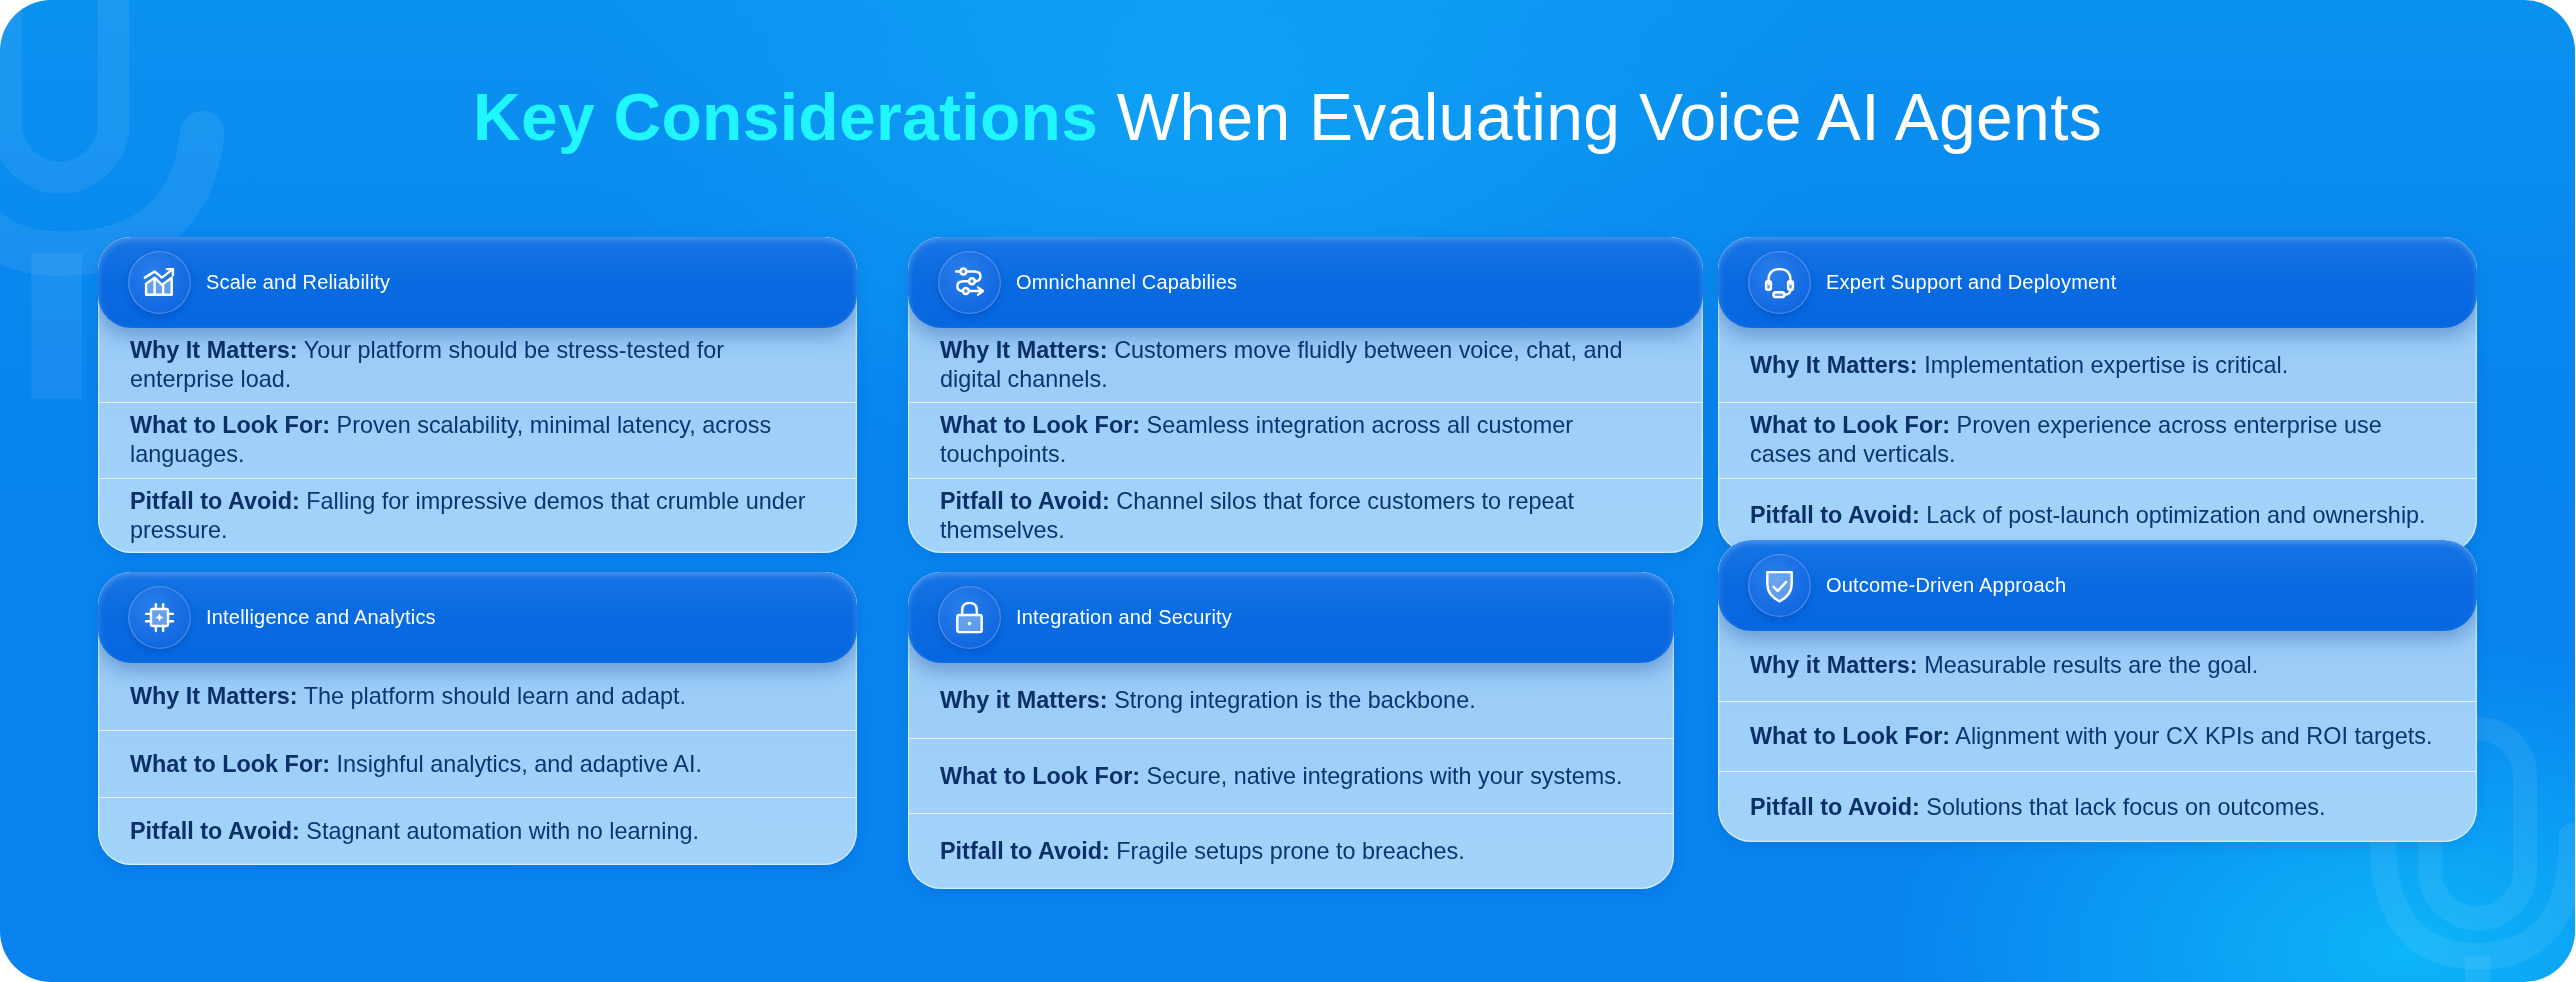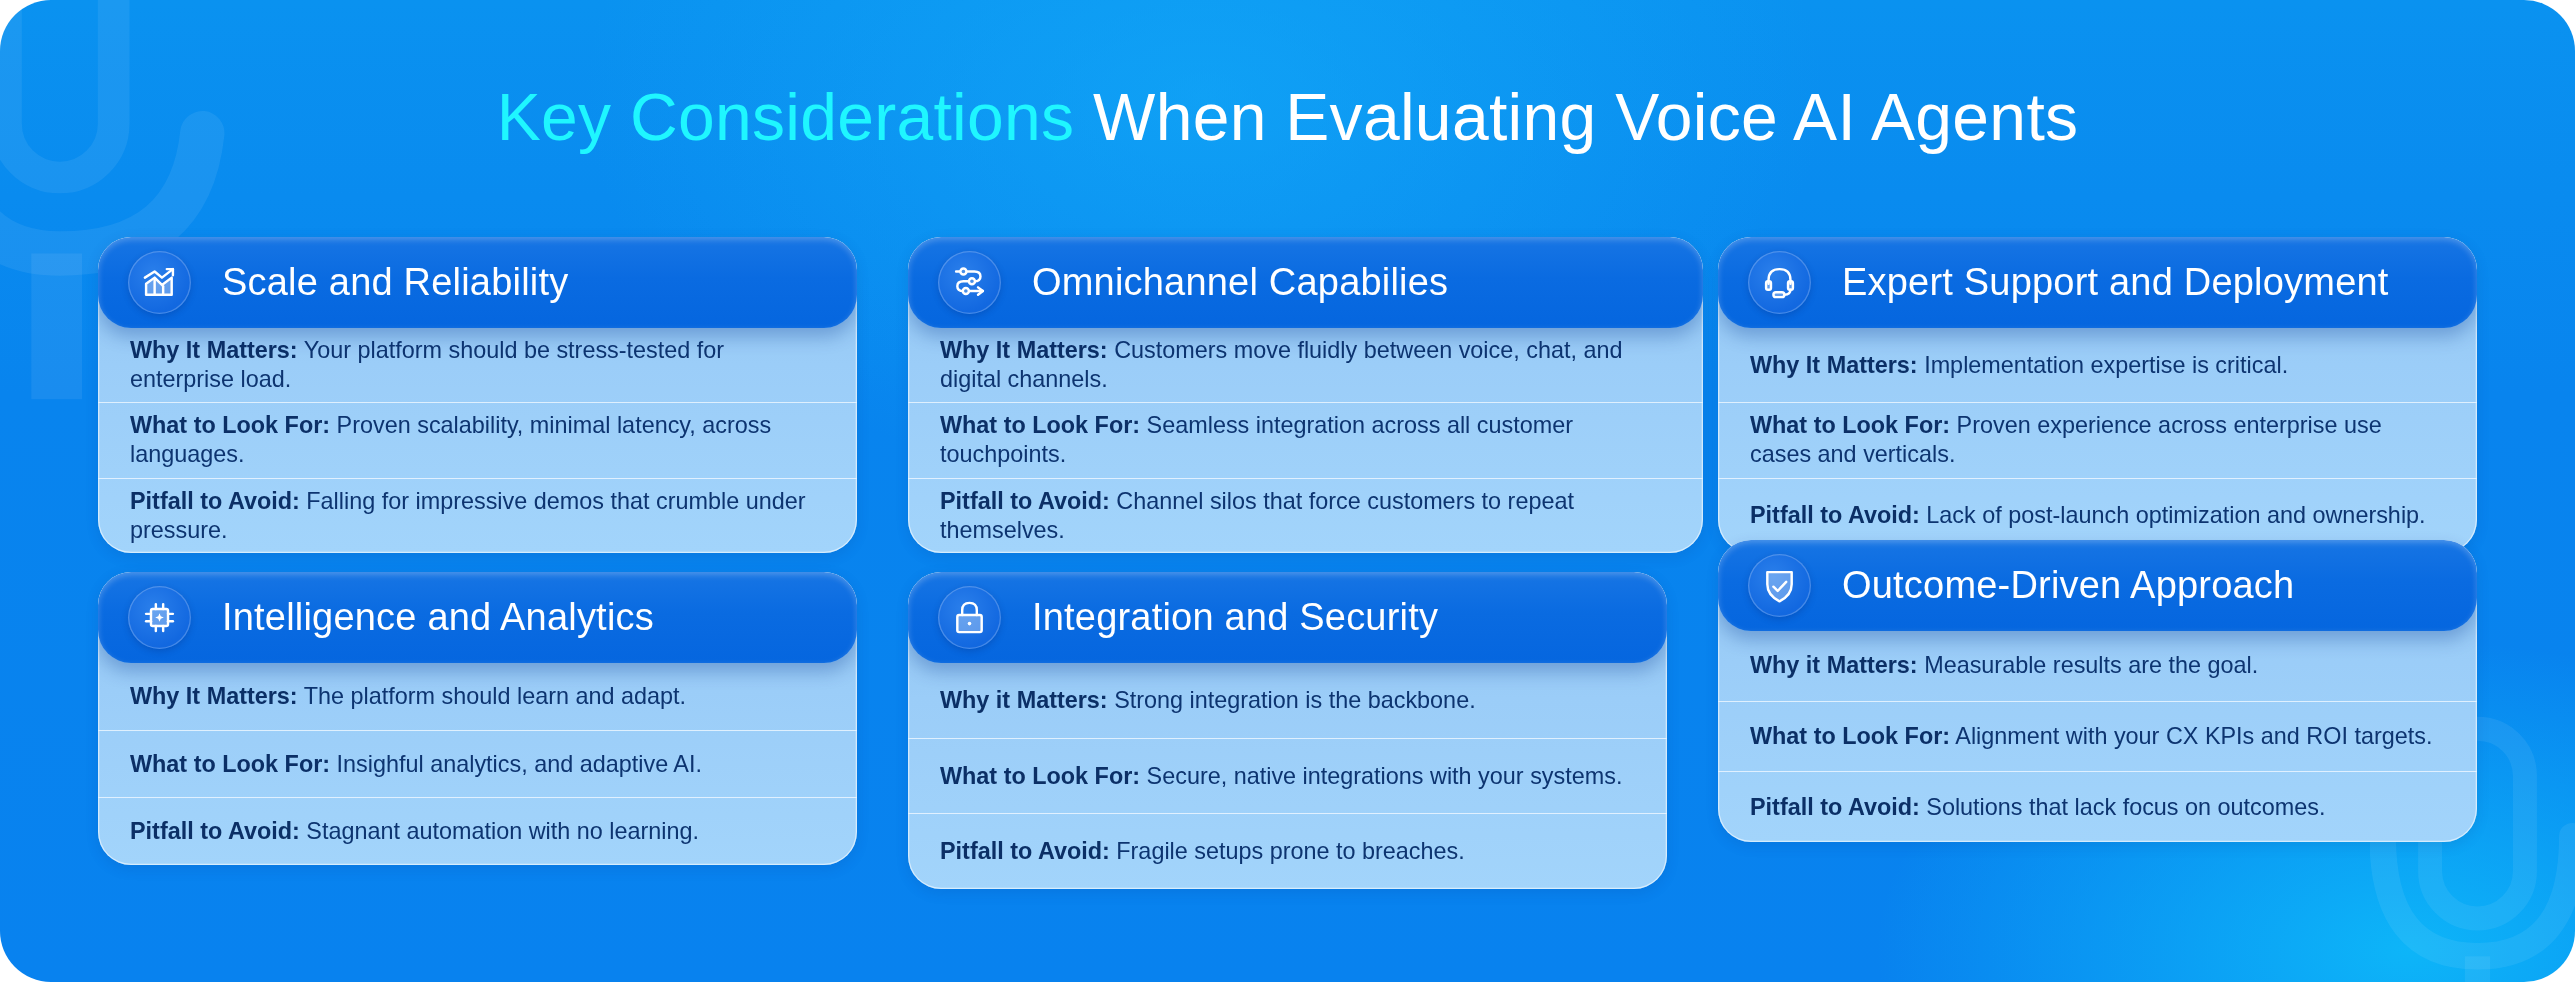--- a/index.html
+++ b/index.html
@@ -15,21 +15,21 @@
     }
 
     
     .deco { position: absolute; pointer-events: none; }
     .deco svg { display: block; }
 
     .title {
       position: absolute; left: 0; right: 0; top: 76px; text-align: center;
       font-size: 66px; font-weight: 500; letter-spacing: 0.3px; color: #ffffff; line-height: 82px;
     }
-    .title .accent { color: #1ff6ff; }
+    .title .accent { color: #1ff6ff; font-weight: bold; }
 
     .card {
       position: absolute; width: 759px; border-radius: 33px;
       background: linear-gradient(180deg, #8fc2ee 0%, #9bcdf8 40%, #a2d4fb 100%);
       box-shadow: inset 0 0 0 1.3px rgba(255,255,255,0.55), 0 3.8px 12.7px rgba(0,40,120,0.12);
       overflow: hidden;
     }
     .card-header {
       position: absolute; left: 0; top: 0; right: 0; height: 91px; border-radius: 33px;
       background: linear-gradient(180deg, #1775e4 0%, #0a6be1 45%, #0566df 100%);
@@ -37,21 +37,21 @@
       display: flex; align-items: center; z-index: 2;
     }
     .icon-circle {
       margin-left: 30px; width: 63px; height: 63px; border-radius: 50%;
       background: radial-gradient(circle at 40% 35%, #2a7feb 0%, #1268e0 70%);
       box-shadow: inset 0 0 0 1.3px rgba(255,255,255,0.22), 0 2.5px 6.3px rgba(0,40,120,0.25);
       display: flex; align-items: center; justify-content: center; flex-shrink: 0;
     }
     .icon-circle svg { width: 39px; height: 39px; }
     .card-title {
-      margin-left: 31px; color: #ffffff; font-size: 38px; font-weight: 400; letter-spacing: 0.2px;
+      margin-left: 15px; color: #ffffff; font-size: 20px; font-weight: 400; letter-spacing: 0.2px;
     }
     .rows { position: absolute; left: 0; right: 0; top: 91px; bottom: 0; display: flex; flex-direction: column; }
     .row {
       flex: 1; display: flex; align-items: center; padding: 0 38px 0 32px;
       color: #0d3470; font-size: 23.4px; line-height: 29px; box-sizing: border-box;
     }
     .row + .row { border-top: 1.9px solid rgba(235,246,255,0.85); }
     .row .lbl { font-weight: 700; color: #0b2f66; }
     .row p { margin: 0; }
   </style>
@@ -183,21 +183,21 @@
         </div>
       <div class="row">
           <p><span class="lbl">What to Look For:</span> <span>Insighful analytics, and adaptive AI.</span></p>
         </div>
       <div class="row">
           <p><span class="lbl">Pitfall to Avoid:</span> <span>Stagnant automation with no learning.</span></p>
         </div>
     </div>
   </div>
 
-  <div class="card" style="left:908px; top:572px; height:317px;">
+  <div class="card" style="left:908px; top:572px; height:317px;padding-left:7px;">
     <div class="card-header">
       <div class="icon-circle">
         <svg viewBox="0 0 64 64" fill="none" stroke="#fff" stroke-width="4" stroke-linecap="round" stroke-linejoin="round">
           <path d="M20 28 V20 Q20 8 32 8 Q44 8 44 20 V28"></path>
           <rect x="12" y="28" width="40" height="28" rx="3" fill="rgba(255,255,255,0.3)"></rect>
           <circle cx="32" cy="42" r="3" fill="#fff" stroke="none"></circle>
         </svg>
       </div>
       <span class="card-title">Integration and Security</span>
     </div>

